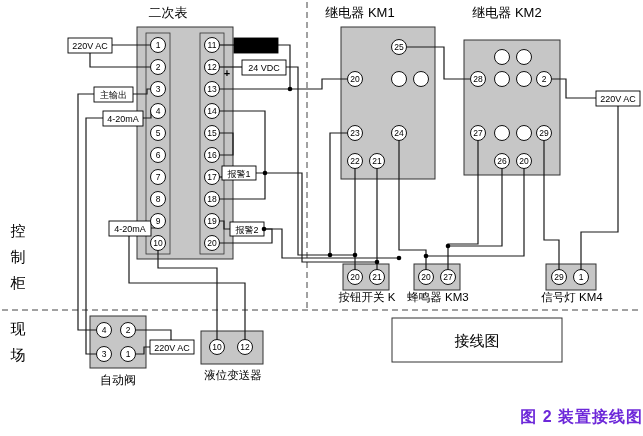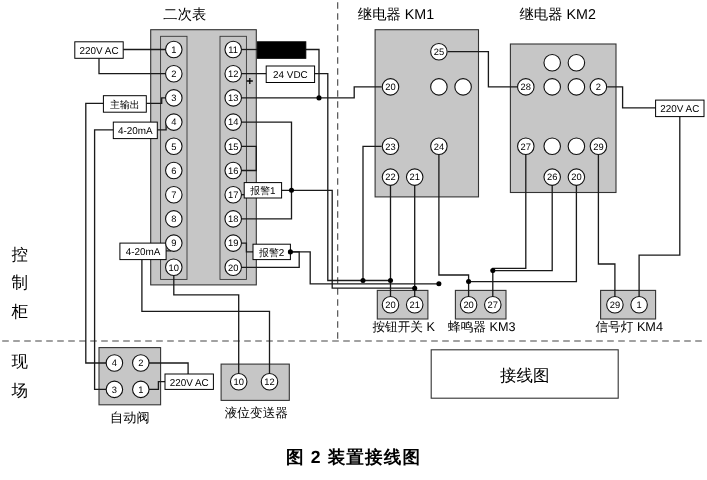--- a/index.html
+++ b/index.html
@@ -1,21 +1,21 @@
 <!DOCTYPE html>
 <html><head>
 <meta charset="utf-8">
 <style>
   html,body{margin:0;padding:0;background:#ffffff;}
   body{font-family:"Liberation Sans",sans-serif;}
   .stage{position:relative;width:643px;height:436px;background:#ffffff;overflow:hidden;}
   svg{display:block;}
   svg text{font-family:"Liberation Sans",sans-serif;fill:#000;}
-  .caption{width:643px;height:34px;line-height:30px;text-align:center;
-           font-size:16px;font-weight:bold;color:#000000;letter-spacing:1px;}
+  .caption{width:643px;height:34px;line-height:30px;text-align:right;
+           font-size:16px;font-weight:bold;color:#6d28d9;letter-spacing:1px;}
 </style>
 </head>
 <body>
 
 <div class="stage">
   <svg width="643" height="402" viewBox="0 0 643 402">
       <line x1="307" y1="2" x2="307" y2="310" stroke="#444" stroke-width="1" stroke-dasharray="6 4"></line>
       <line x1="2" y1="310" x2="641" y2="310" stroke="#444" stroke-width="1" stroke-dasharray="6 4"></line>
       <rect x="137" y="27" width="96" height="232" fill="#c6c6c6" stroke="#333333" stroke-width="1"></rect>
       <rect x="341" y="27" width="94" height="152" fill="#c6c6c6" stroke="#333333" stroke-width="1"></rect>

